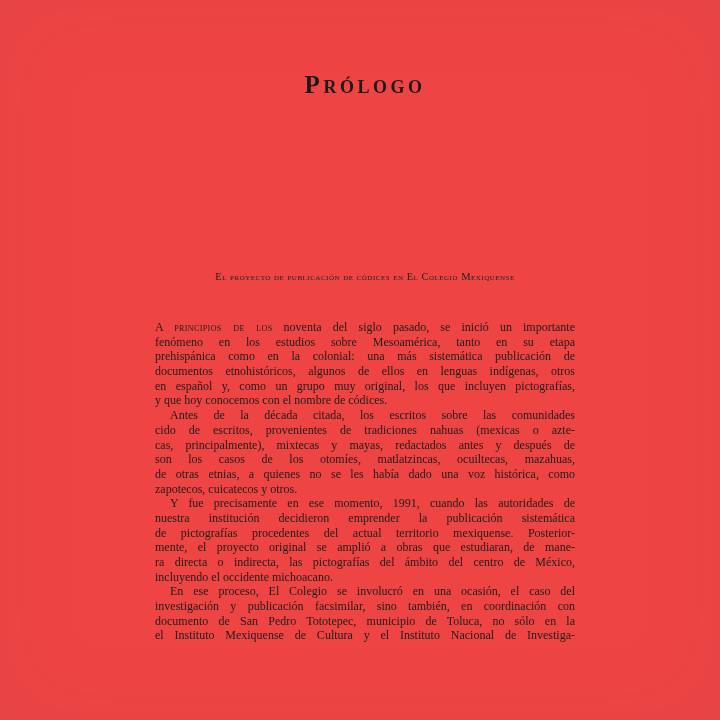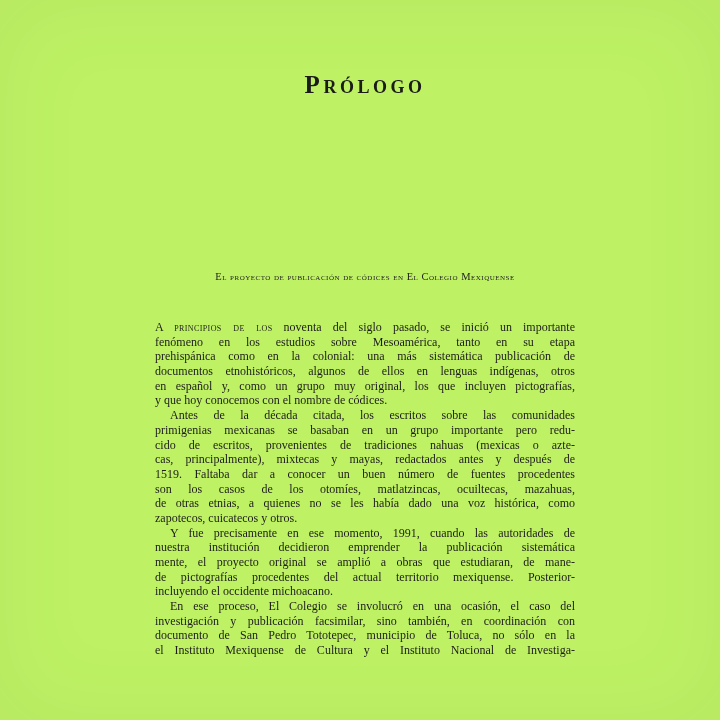--- a/index.html
+++ b/index.html
@@ -8,21 +8,21 @@
     width: 720px;
     height: 720px;
     overflow: hidden;
     background: #ffffff;
   }
   .page {
     position: absolute;
     inset: 0;
     width: 720px;
     height: 720px;
-    background: #bef264;
+    background: #ef4444;
     box-shadow: inset 0 0 90px rgba(80,80,75,0.07);
     font-family: "Liberation Serif", "DejaVu Serif", serif;
     color: #1d1d1b;
   }
   .title {
     position: absolute;
     left: 155px;
     top: 72px;
     width: 420px;
     margin: 0;
@@ -78,33 +78,32 @@
       <div>
         <div class="line j"><span>A </span><span class="sc">principios de los</span><span> noventa del siglo pasado, se inició un importante</span></div>
         <div class="line j"><span>fenómeno en los estudios sobre Mesoamérica, tanto en su etapa</span></div>
         <div class="line j"><span>prehispánica como en la colonial: una más sistemática publicación de</span></div>
         <div class="line j"><span>documentos etnohistóricos, algunos de ellos en lenguas indígenas, otros</span></div>
         <div class="line j"><span>en español y, como un grupo muy original, los que incluyen pictografías,</span></div>
         <div class="line"><span>y que hoy conocemos con el nombre de </span><span class="it">códices</span><span>.</span></div>
       </div>
       <div>
         <div class="line j ind"><span>Antes de la década citada, los escritos sobre las comunidades</span></div>
-        <div class="line j"><span>primigenias mexicanas se basaban en un grupo importante pero </span><span class="it">redu-</span></div>
         <div class="line j"><span class="it">cido</span><span> de escritos, provenientes de tradiciones nahuas (mexicas o azte-</span></div>
         <div class="line j"><span>cas, principalmente), mixtecas y mayas, redactados antes y después de</span></div>
-        <div class="line j"><span>1519. Faltaba dar a conocer un buen número de fuentes procedentes</span></div>
         <div class="line j"><span>son los casos de los otomíes, matlatzincas, ocuiltecas, mazahuas,</span></div>
         <div class="line j"><span>de otras etnias, a quienes no se les había dado una voz histórica, como</span></div>
         <div class="line"><span>zapotecos, cuicatecos y otros.</span></div>
       </div>
       <div>
         <div class="line j ind"><span>Y fue precisamente en ese momento, 1991, cuando las autoridades de</span></div>
         <div class="line j"><span>nuestra institución decidieron emprender la publicación sistemática</span></div>
+        <div class="line j"><span>de pictografías procedentes del actual territorio mexiquense. Posterior-</span></div>
         <div class="line j"><span>mente, el proyecto original se amplió a obras que estudiaran, de mane-</span></div>
-        <div class="line j"><span>de pictografías procedentes del actual territorio mexiquense. Posterior-</span></div>
+        <div class="line j"><span>ra directa o indirecta, las pictografías del ámbito del centro de México,</span></div>
         <div class="line"><span>incluyendo el occidente michoacano.</span></div>
       </div>
       <div>
         <div class="line j ind"><span>En ese proceso, El Colegio se involucró en una ocasión, el caso del</span></div>
         <div class="line j"><span>investigación y publicación facsimilar, sino también, en coordinación con</span></div>
         <div class="line j"><span>documento de San Pedro Tototepec, municipio de Toluca, no sólo en la</span></div>
         <div class="line j"><span>el Instituto Mexiquense de Cultura y el Instituto Nacional de Investiga-</span></div>
       </div>
     </div>
 </div>

